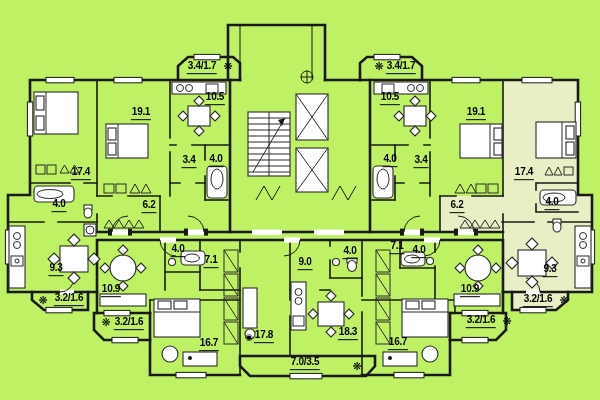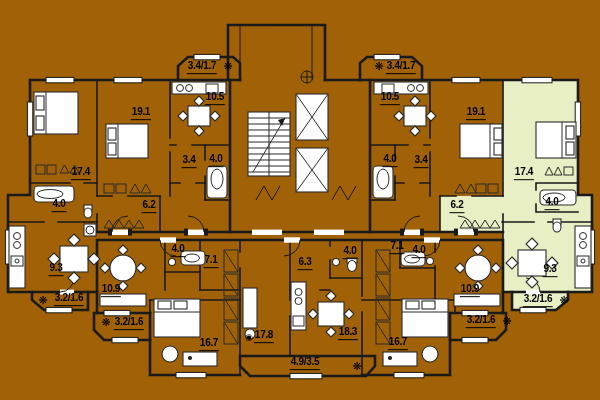--- a/index.html
+++ b/index.html
@@ -21,21 +21,21 @@
   .furl{stroke:#2a2a2a;stroke-width:1;fill:none;}
   .hlp{fill:var(--hl);stroke:none;}
   .gap{fill:#fff;stroke:none;}
   .win{fill:#fff;stroke:var(--wall);stroke-width:1;}
   .jamb{fill:var(--wall);stroke:none;}
   .tri{fill:none;stroke:#2a2a2a;stroke-width:1;}
 </style>
 </head>
 <body>
 
-<div id="plan" style="--wall: #1a1a1a; --hl: #e9efc5; background: #a16207;">
+<div id="plan" style="--wall: #1a1a1a; --hl: #e9efc5; background: #bef264;">
   <svg width="600" height="400" viewBox="0 0 600 400">
 
     <g>
       <polygon class="hlp" points="503,80 578,80 578,195 592,195 592,292 503,292"></polygon>
       <polygon class="hlp" points="440,196 503,196 503,232 440,232"></polygon>
       <polygon class="hlp" points="512,292 568,292 568,300 556,310 512,310"></polygon>
     </g>
 
     <g>
       <path class="wo" d="M240,80 H30 V195 H8 V292 H32"></path>
@@ -361,26 +361,26 @@
       <div class="room-label" style="left: 538px; top: 301px; color: rgb(0, 0, 0);">3.2/1.6</div>
       <div class="room-label" style="left: 111px; top: 291px; color: rgb(0, 0, 0);">10.9</div>
       <div class="room-label" style="left: 470px; top: 291px; color: rgb(0, 0, 0);">10.9</div>
       <div class="room-label" style="left: 129px; top: 324px; color: rgb(0, 0, 0);">3.2/1.6</div>
       <div class="room-label" style="left: 481px; top: 322px; color: rgb(0, 0, 0);">3.2/1.6</div>
       <div class="room-label" style="left: 178px; top: 251px; color: rgb(0, 0, 0);">4.0</div>
       <div class="room-label" style="left: 211px; top: 262px; color: rgb(0, 0, 0);">7.1</div>
       <div class="room-label" style="left: 397px; top: 248px; color: rgb(0, 0, 0);">7.1</div>
       <div class="room-label" style="left: 419px; top: 252px; color: rgb(0, 0, 0);">4.0</div>
       <div class="room-label" style="left: 350px; top: 253px; color: rgb(0, 0, 0);">4.0</div>
-      <div class="room-label" style="left: 305px; top: 264px; color: rgb(0, 0, 0);">6.3</div>
+      <div class="room-label" style="left: 305px; top: 264px; color: rgb(0, 0, 0);">9.0</div>
       <div class="room-label" style="left: 264px; top: 337px; color: rgb(0, 0, 0);">17.8</div>
       <div class="room-label" style="left: 348px; top: 334px; color: rgb(0, 0, 0);">18.3</div>
       <div class="room-label" style="left: 209px; top: 345px; color: rgb(0, 0, 0);">16.7</div>
       <div class="room-label" style="left: 398px; top: 344px; color: rgb(0, 0, 0);">16.7</div>
-      <div class="room-label" style="left: 305px; top: 364px; color: rgb(0, 0, 0);">4.9/3.5</div>
+      <div class="room-label" style="left: 305px; top: 364px; color: rgb(0, 0, 0);">7.0/3.5</div>
       <div class="plan-icon snowflake" style="left: 228px; top: 66px;">❋</div>
       <div class="plan-icon snowflake" style="left: 379px; top: 66px;">❋</div>
       <div class="plan-icon snowflake" style="left: 43px; top: 300px;">❋</div>
       <div class="plan-icon snowflake" style="left: 564px; top: 300px;">❋</div>
       <div class="plan-icon snowflake" style="left: 106px; top: 322px;">❋</div>
       <div class="plan-icon snowflake" style="left: 507px; top: 321px;">❋</div>
       <div class="plan-icon snowflake" style="left: 357px; top: 366px;">❋</div>
       <div class="plan-icon drain" style="left: 249px; top: 337px;">◉</div>
     </div>
 </div>

